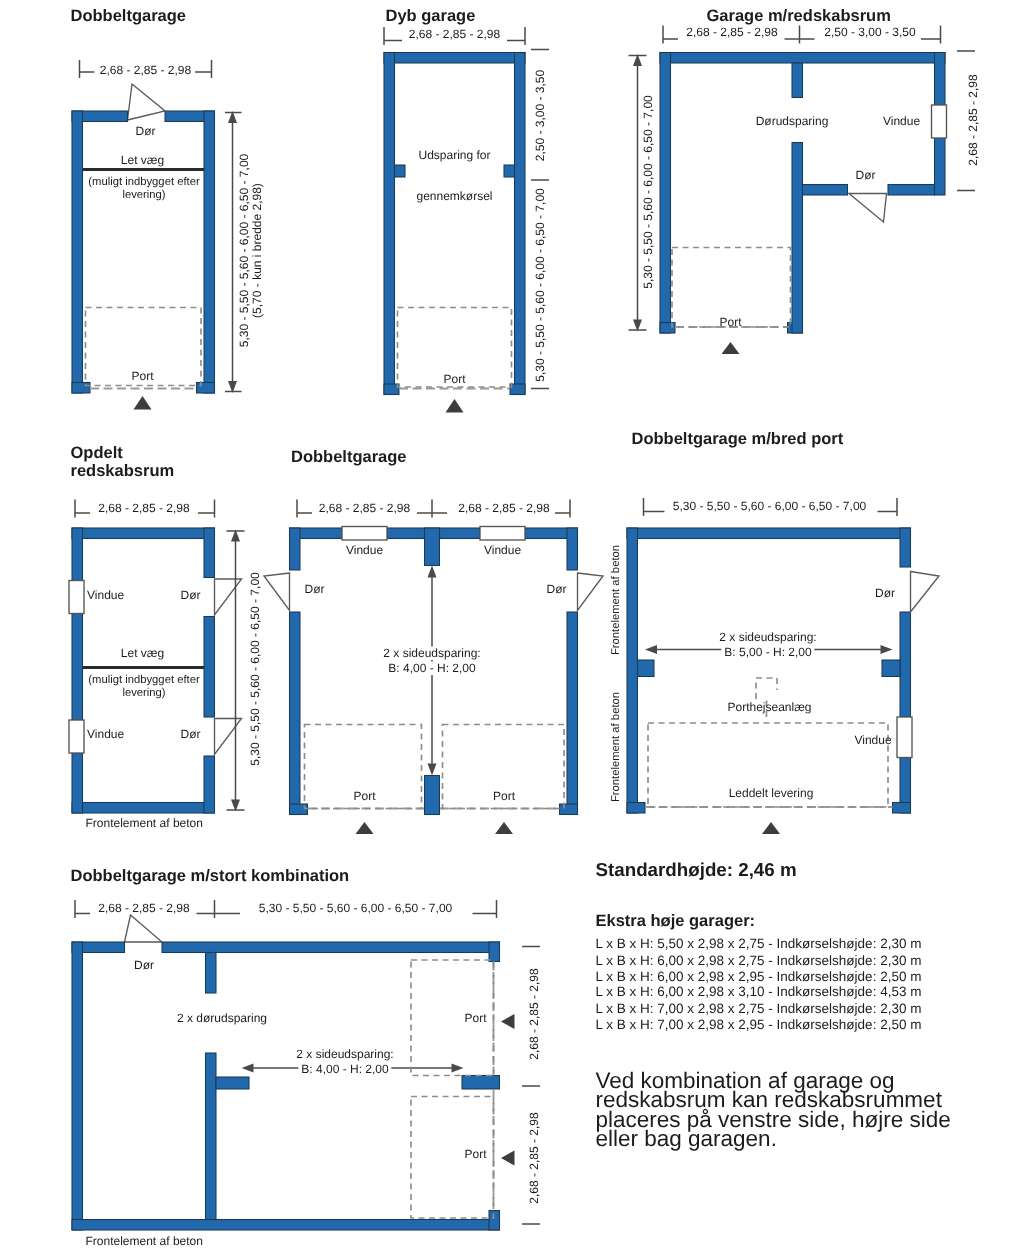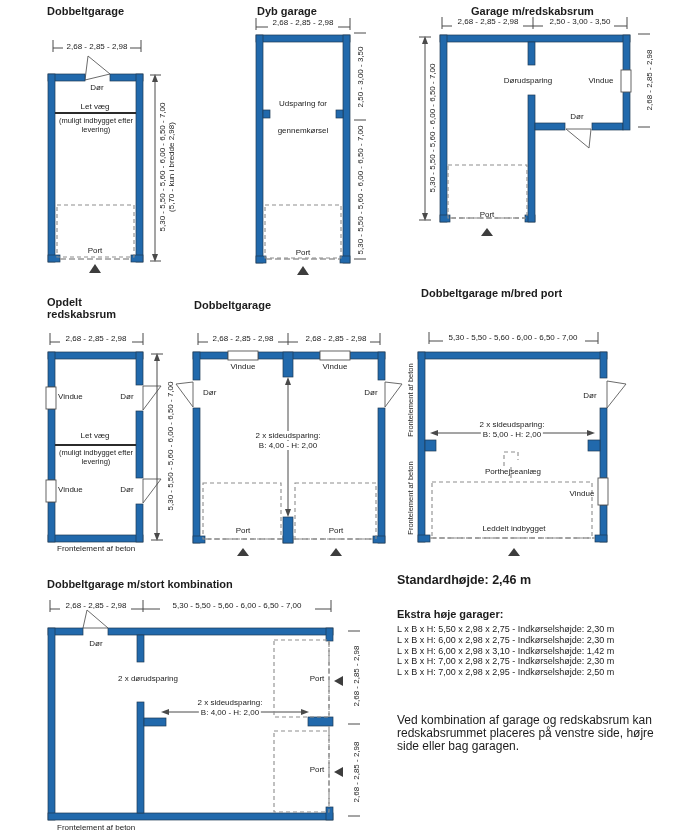--- a/index.html
+++ b/index.html
@@ -18,21 +18,21 @@
   .lbl{position:absolute;font-size:8px;line-height:9px;white-space:nowrap;}
   .c{transform:translateX(-50%);text-align:center;}
   .rot{transform:translate(-50%,-50%) rotate(-90deg);text-align:center;}
   .title{font-size:11px;font-weight:bold;line-height:12px;}
   .small{font-size:7.5px;line-height:8.5px;}
   .wrap{white-space:normal;}
   .bgw{background:#fff;padding:0 2px;}
   .h1{font-size:12.5px;font-weight:bold;text-align:right;}
   .h2{font-size:11px;font-weight:bold;}
   .specs div{font-size:9px;line-height:10.8px;white-space:nowrap;}
-  .para{font-size:12px;line-height:13px;white-space:normal;width:268px;}
+  .para{font-size:15px;line-height:13px;white-space:normal;width:268px;}
 </style>
 </head>
 <body>
 
 <div id="canvas">
 
 <svg id="linework" width="690" height="835" viewBox="0 0 690 835">
 
   <g>
     <line class="dim" x1="53" y1="40" x2="53" y2="52"></line>
@@ -280,39 +280,40 @@
 
 <div class="lbl title" style="left:421px;top:287px">Dobbeltgarage m/bred port</div>
 <div class="lbl c" style="left:513px;top:333px">5,30 - 5,50 - 5,60 - 6,00 - 6,50 - 7,00</div>
 <div class="lbl rot small" style="left:411px;top:400px">Frontelement af beton</div>
 <div class="lbl rot small" style="left:411px;top:498px">Frontelement af beton</div>
 <div class="lbl c" style="left:590px;top:391px">Dør</div>
 <div class="lbl c bgw" style="left:512px;top:420px">2 x sideudsparing:</div>
 <div class="lbl c bgw" style="left:512px;top:430px">B: 5,00 - H: 2,00</div>
 <div class="lbl c" style="left:513px;top:467px">Porthejseanlæg</div>
 <div class="lbl c" style="left:582px;top:489px">Vindue</div>
-<div class="lbl c" style="left:514px;top:524px">Leddelt indbygget</div>
+<div class="lbl c" style="left:514px;top:524px">Leddelt levering</div>
 
 <div class="lbl title" style="left:47px;top:578px">Dobbeltgarage m/stort kombination</div>
 <div class="lbl c" style="left:96px;top:601px">2,68 - 2,85 - 2,98</div>
 <div class="lbl c" style="left:237px;top:601px">5,30 - 5,50 - 5,60 - 6,00 - 6,50 - 7,00</div>
 <div class="lbl c" style="left:96px;top:639px">Dør</div>
 <div class="lbl c" style="left:148px;top:674px">2 x dørudsparing</div>
 <div class="lbl c bgw" style="left:230px;top:698px">2 x sideudsparing:</div>
 <div class="lbl c bgw" style="left:230px;top:708px">B: 4,00 - H: 2,00</div>
 <div class="lbl c" style="left:317px;top:674px">Port</div>
 <div class="lbl c" style="left:317px;top:765px">Port</div>
 <div class="lbl rot" style="left:356px;top:676px">2,68 - 2,85 - 2,98</div>
 <div class="lbl rot" style="left:356px;top:772px">2,68 - 2,85 - 2,98</div>
 <div class="lbl" style="left:57px;top:823px">Frontelement af beton</div>
 
 <div class="lbl h1" style="left:397px;top:576px">Standardhøjde: 2,46 m</div>
 <div class="lbl h2" style="left:397px;top:610px">Ekstra høje garager:</div>
 <div class="specs" style="position:absolute;left:397px;top:624px">
   <div>L x B x H: 5,50 x 2,98 x 2,75 - Indkørselshøjde: 2,30 m</div>
   <div>L x B x H: 6,00 x 2,98 x 2,75 - Indkørselshøjde: 2,30 m</div>
-  <div>L x B x H: 6,00 x 2,98 x 3,10 - Indkørselshøjde: 1,42 m</div>
+  <div>L x B x H: 6,00 x 2,98 x 2,95 - Indkørselshøjde: 2,50 m</div>
+  <div>L x B x H: 6,00 x 2,98 x 3,10 - Indkørselshøjde: 4,53 m</div>
   <div>L x B x H: 7,00 x 2,98 x 2,75 - Indkørselshøjde: 2,30 m</div>
   <div>L x B x H: 7,00 x 2,98 x 2,95 - Indkørselshøjde: 2,50 m</div>
 </div>
 <div class="lbl para" style="left:397px;top:714px">Ved kombination af garage og redskabsrum kan redskabsrummet placeres på venstre side, højre side eller bag garagen.</div>
 
 </div>
 
 </body></html>

